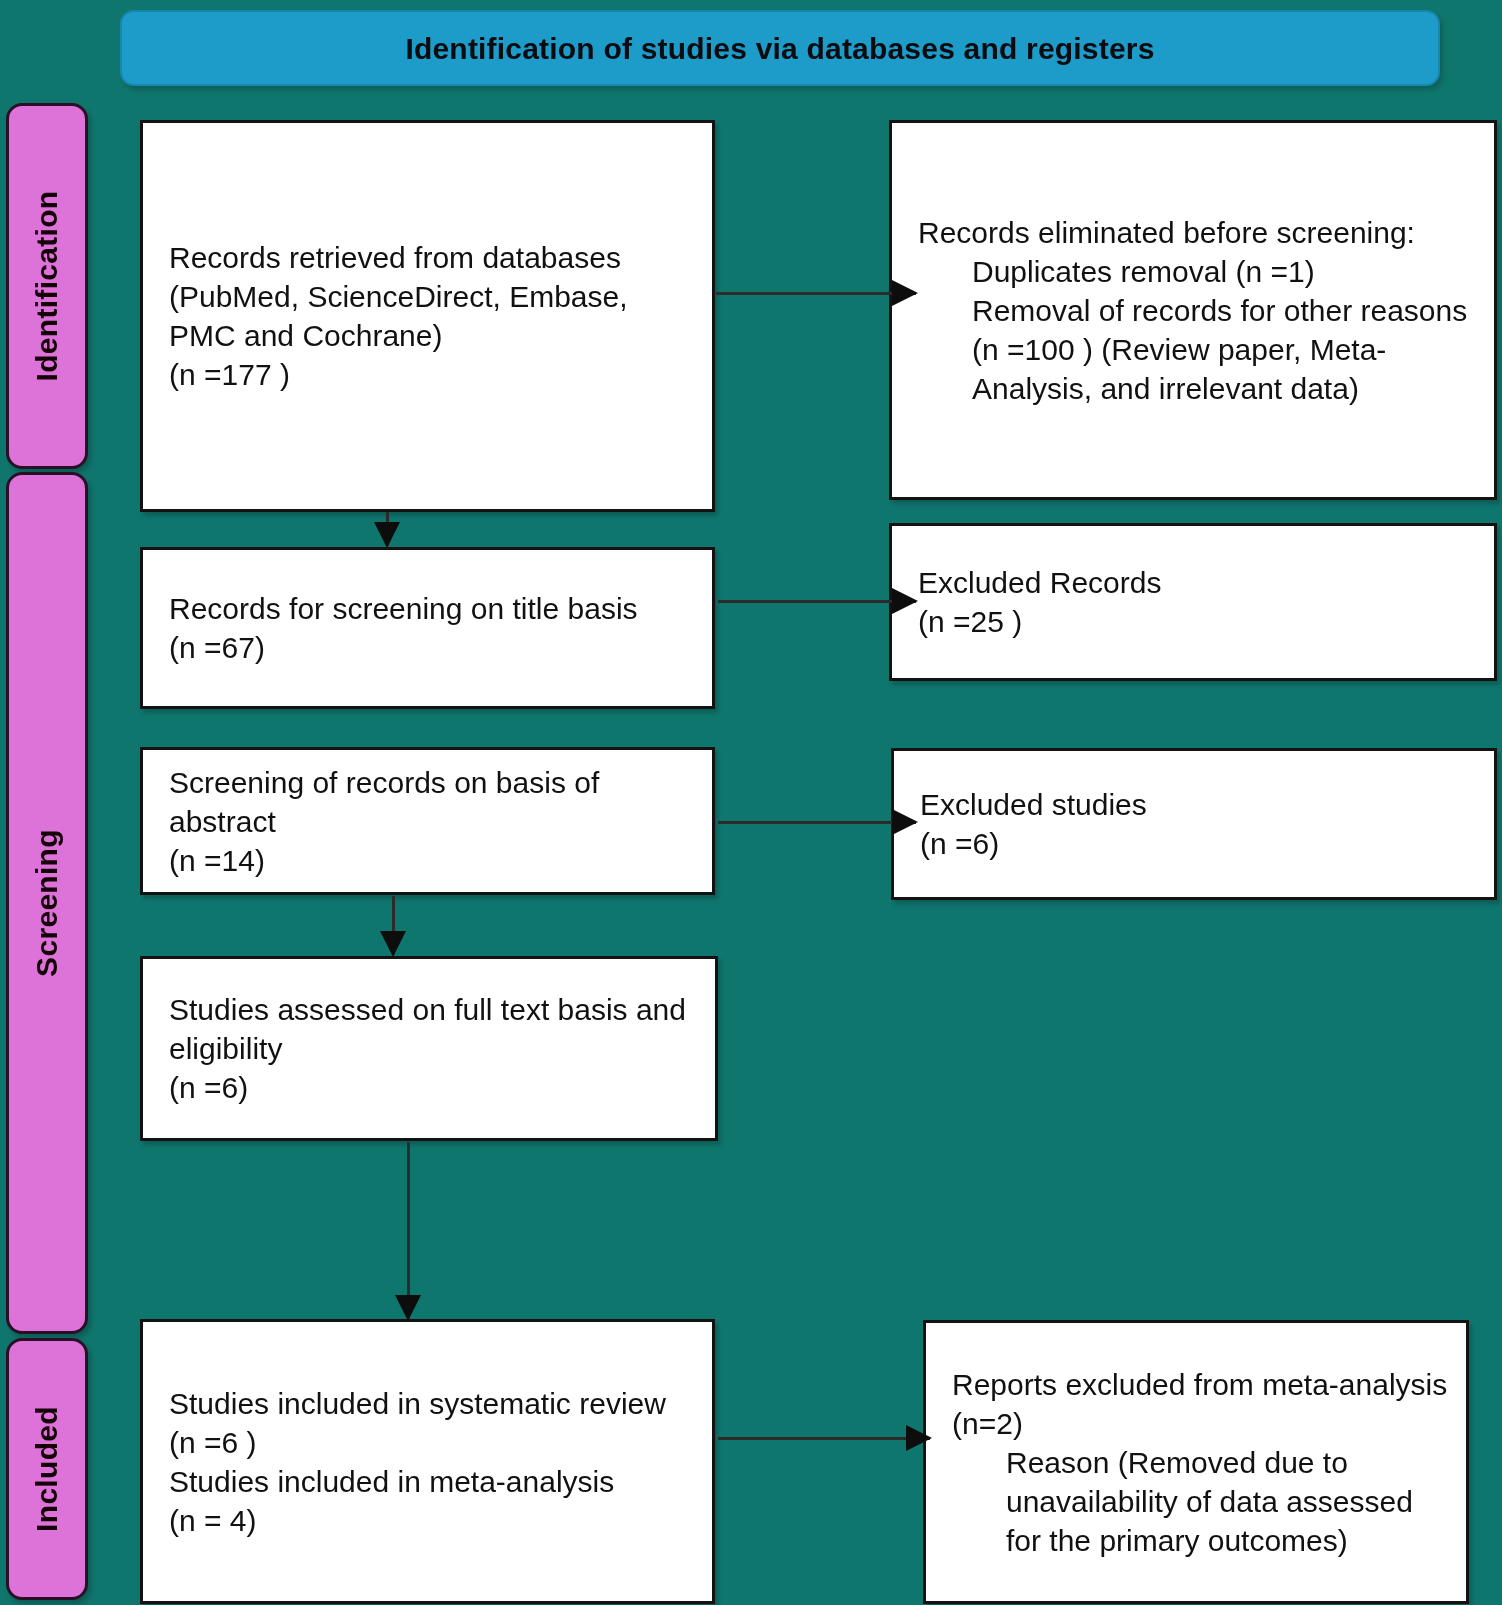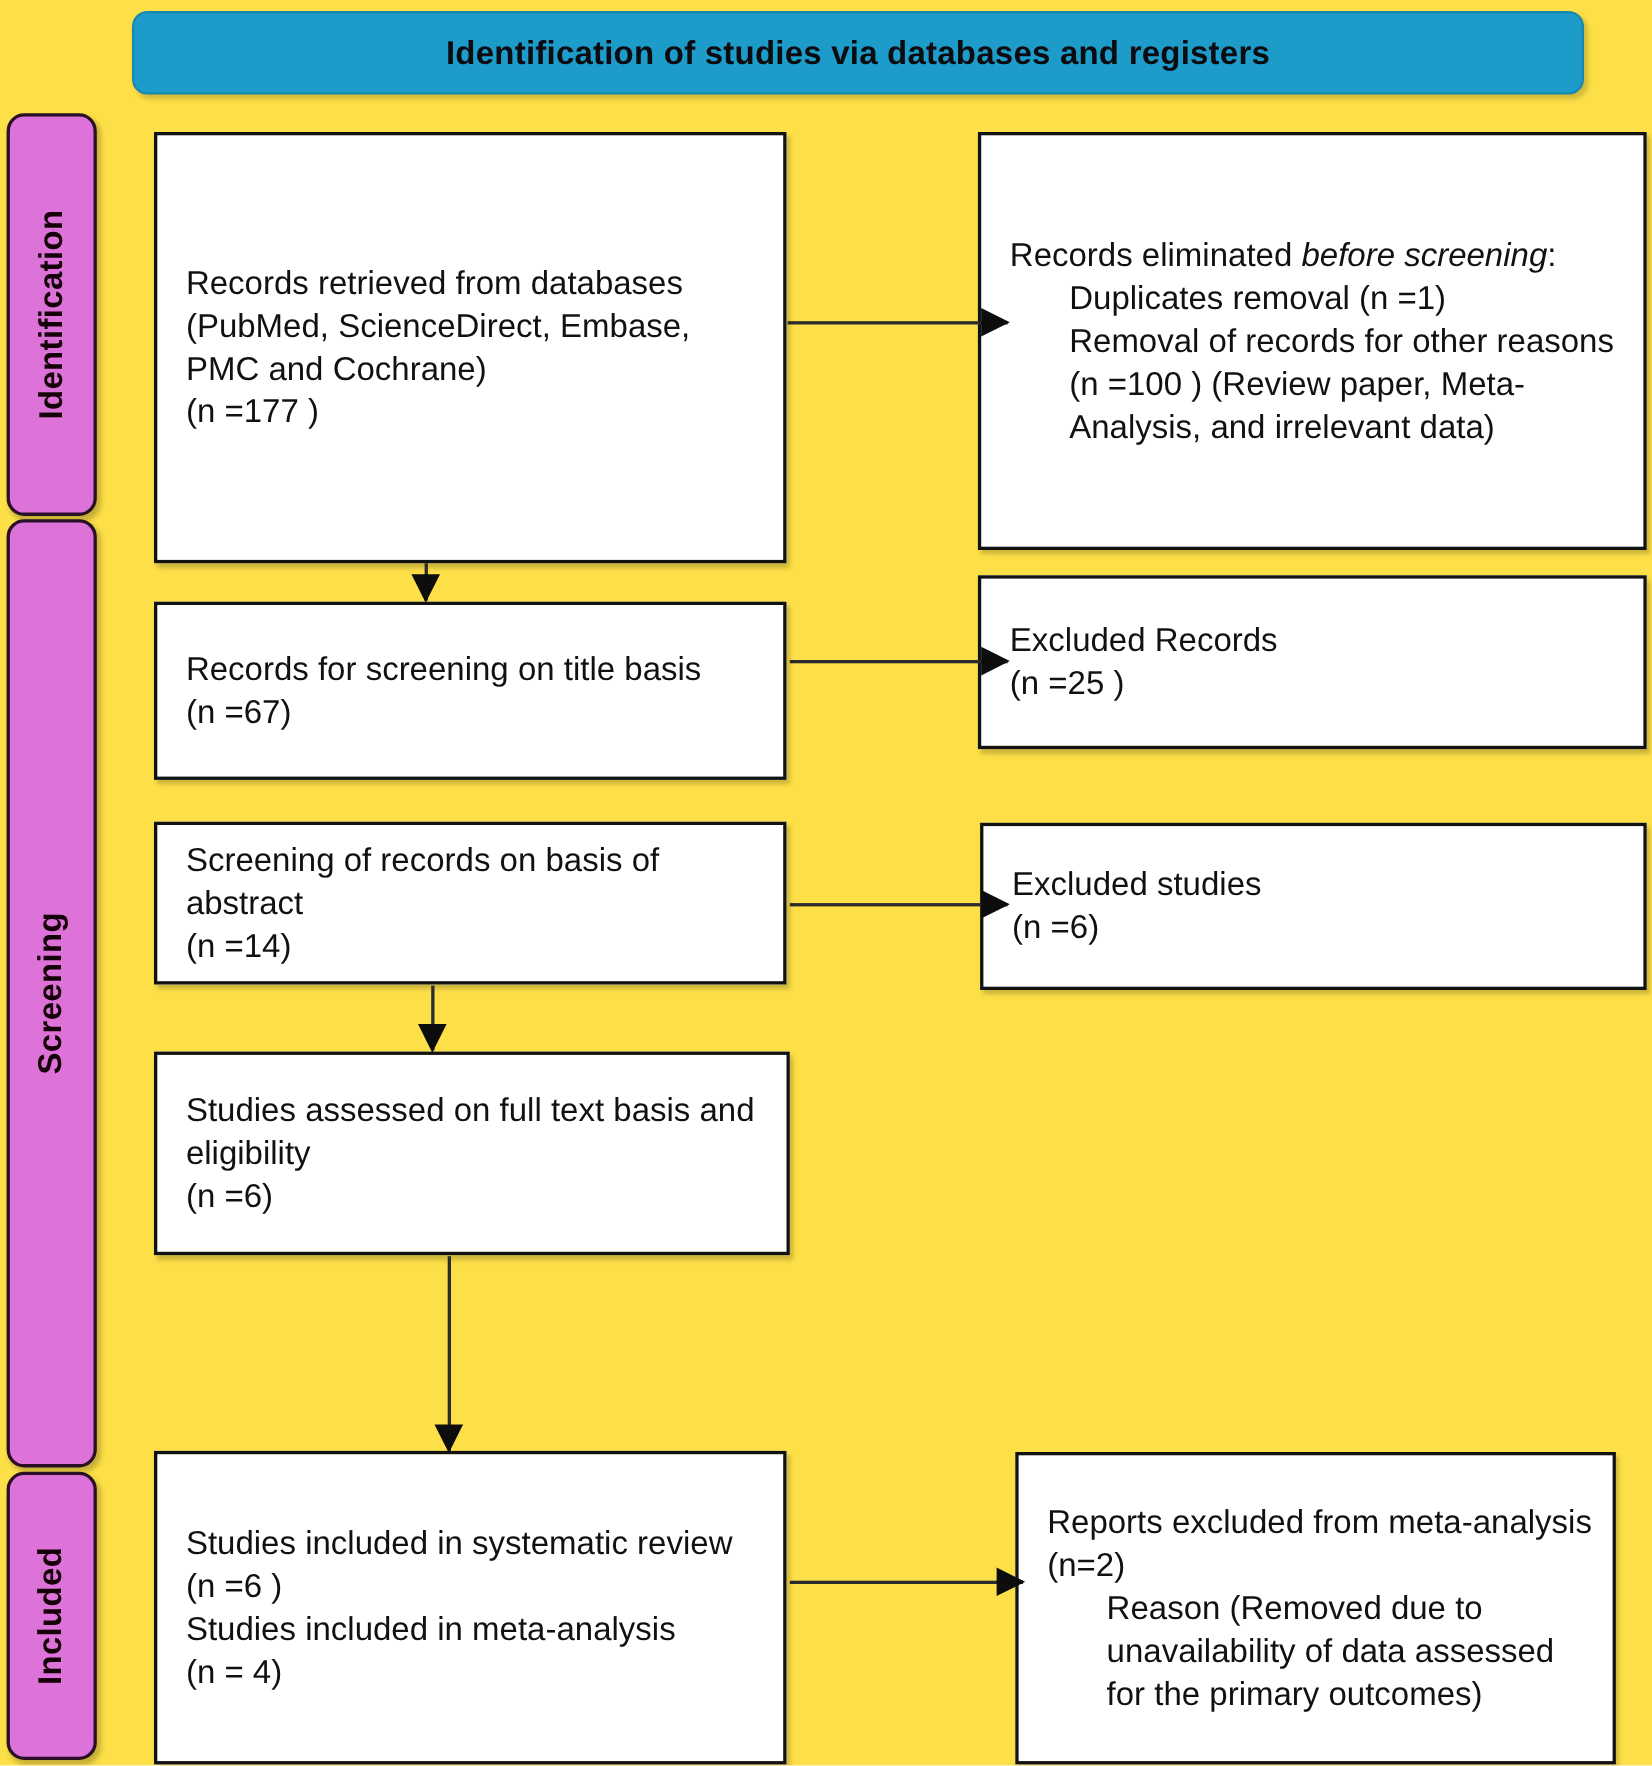--- a/index.html
+++ b/index.html
@@ -5,21 +5,21 @@
 <style>
   html, body {
     margin: 0;
     padding: 0;
     background: #ffffff;
   }
   #canvas {
     position: relative;
     width: 1502px;
     height: 1605px;
-    background: #fde047;
+    background: #0f766e;
     font-family: "Liberation Sans", sans-serif;
     overflow: hidden;
   }
 
   
   .banner {
     position: absolute;
     left: 120px;
     top: 10px;
     width: 1320px;
@@ -79,21 +79,21 @@
     flex-direction: column;
     justify-content: center;
   }
   .box-text {
     font-size: 30px;
     line-height: 1.30;
     color: #111111;
     padding: 0 14px 0 26px;
     white-space: pre-wrap;
   }
-  .box-text .it { font-style: italic; }
+  .box-text .it { }
   .box-text .ind { display: block; padding-left: 54px; text-indent: 0; }
 
   
   #box-records-retrieved { left: 140px; top: 120px;  width: 575px; height: 392px; }
   #box-screen-title      { left: 140px; top: 547px;  width: 575px; height: 162px; }
   #box-screen-abstract   { left: 140px; top: 747px;  width: 575px; height: 148px; }
   #box-fulltext          { left: 140px; top: 956px;  width: 578px; height: 185px; }
   #box-included-studies  { left: 140px; top: 1319px; width: 575px; height: 285px; }
 
   

